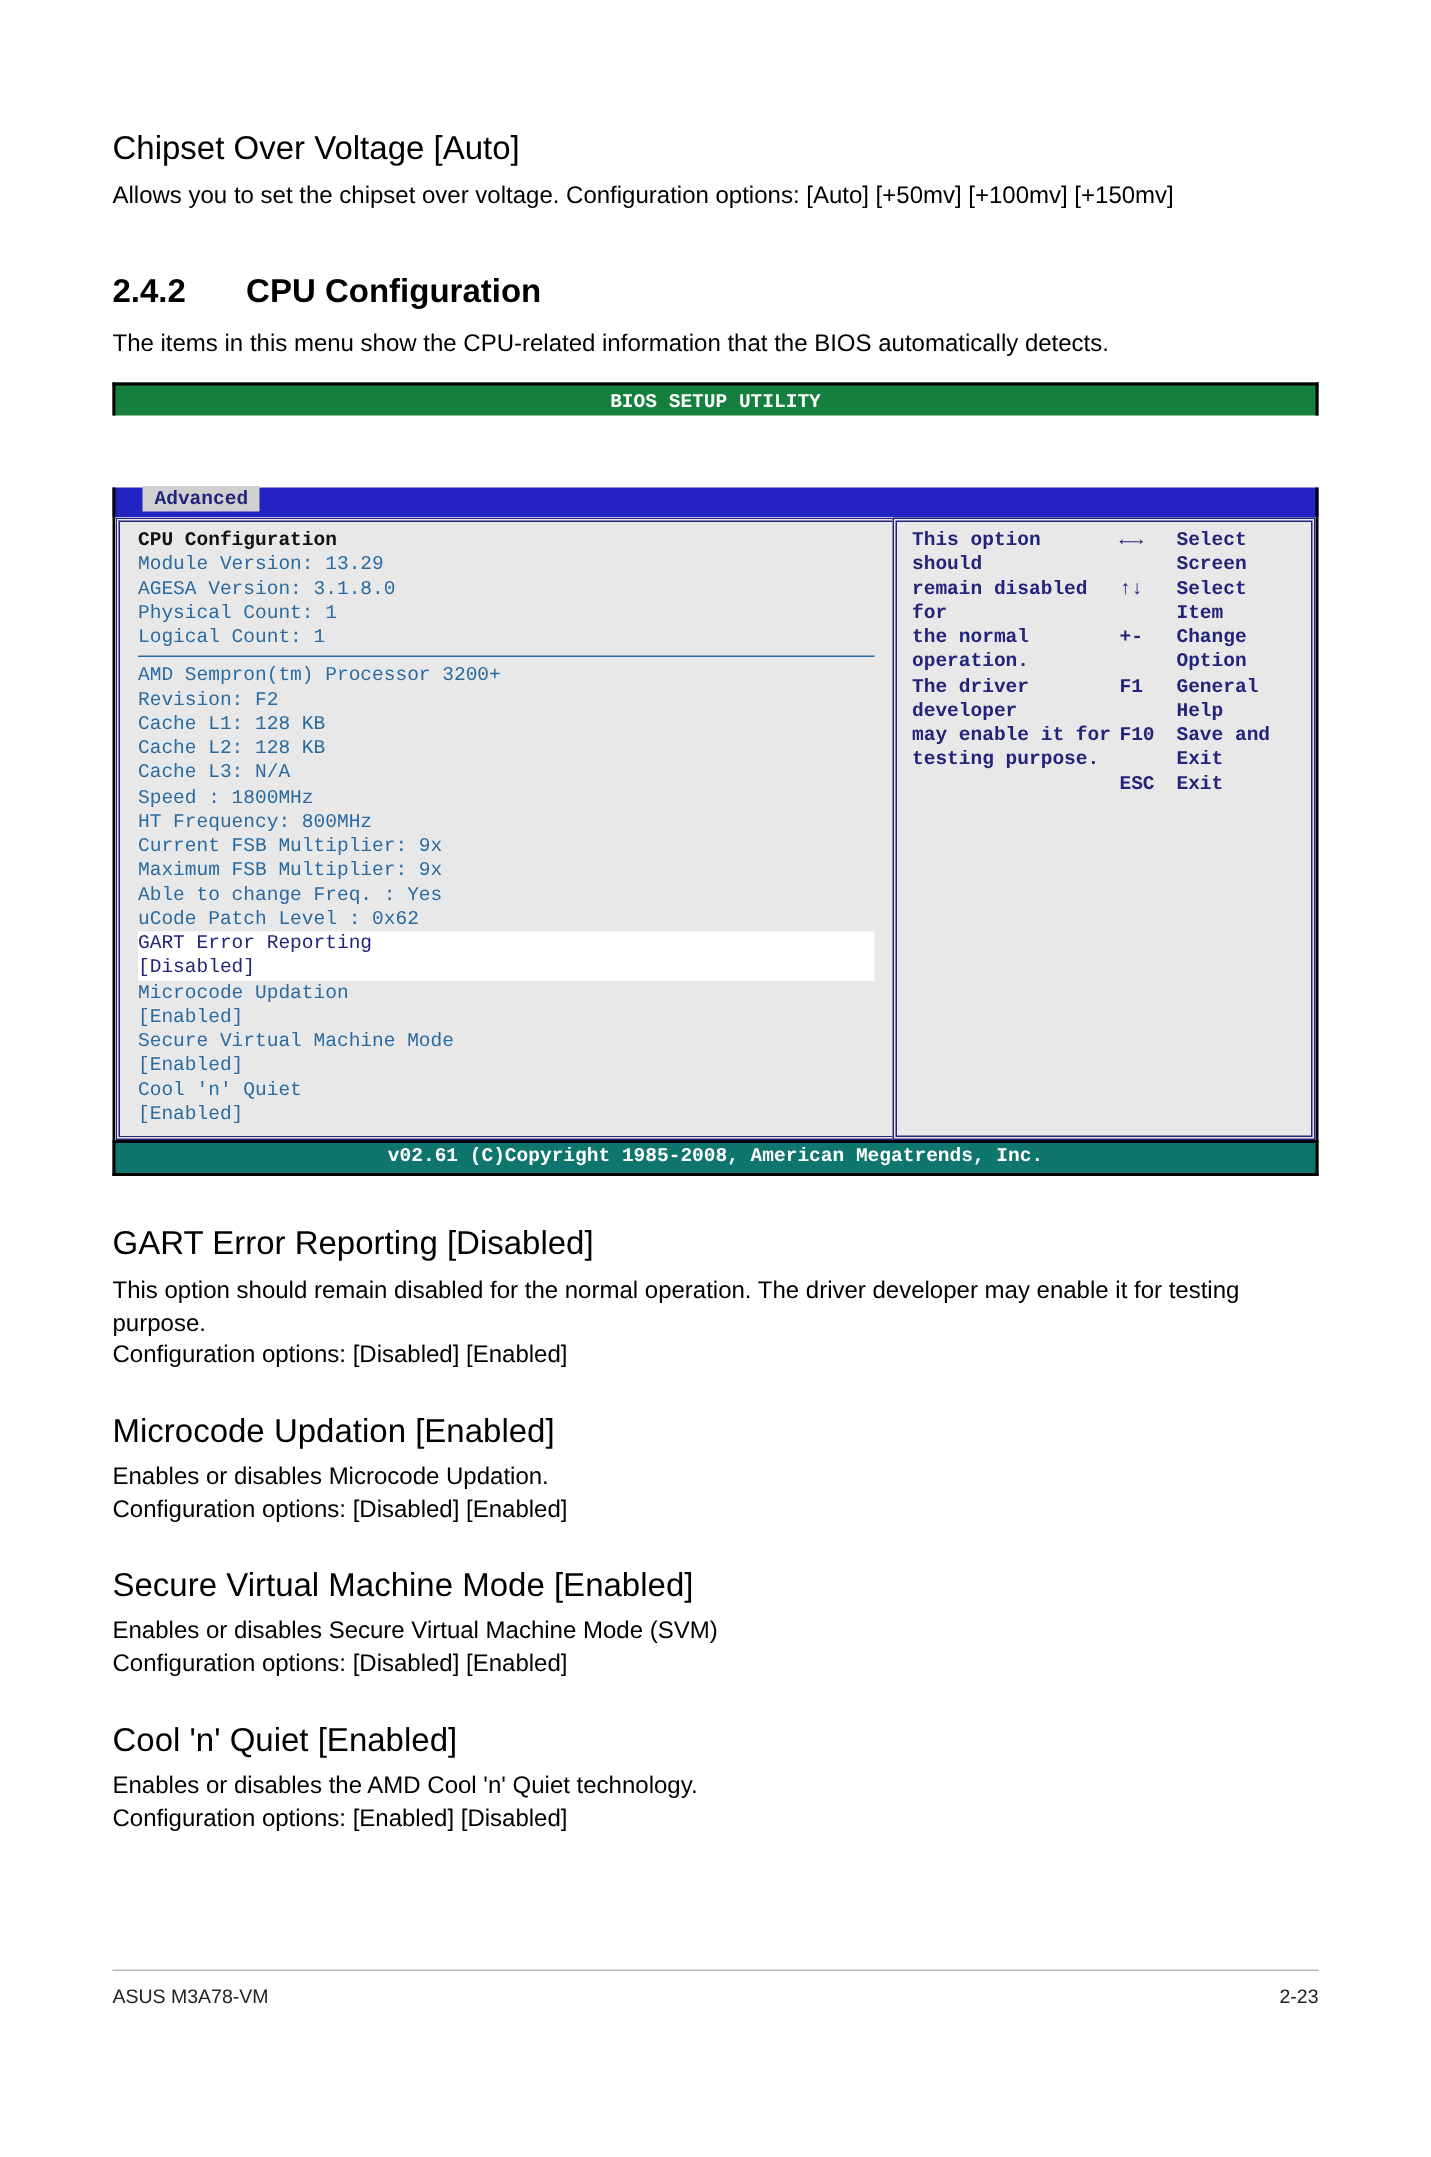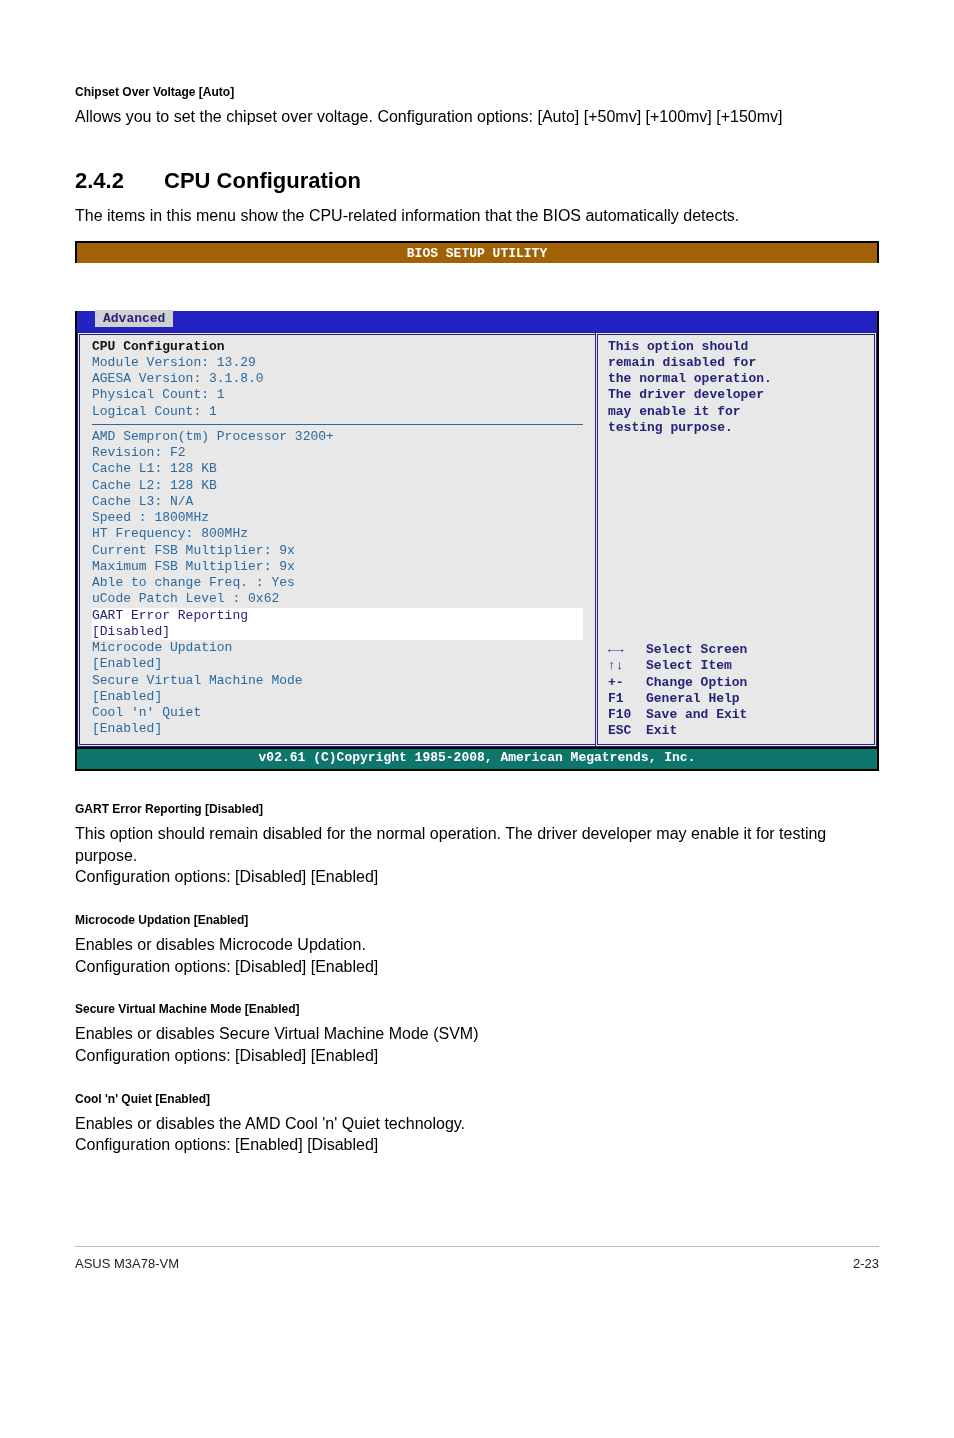--- a/index.html
+++ b/index.html
@@ -4,42 +4,42 @@
 <style>
   body {
     font-family: Arial, Helvetica, sans-serif;
     margin: 0;
     padding: 60px 75px 40px 75px;
     color: #000;
     font-size: 16px;
     line-height: 1.35;
   }
   h3.item {
-    font-size: 12px;
-    font-weight: bold;
+    font-size: 22px;
+    font-weight: normal;
     margin: 24px 0 6px 0;
   }
   p.desc {
     margin: 0 0 14px 0;
     font-size: 16px;
   }
   h2.section {
     font-size: 22px;
     font-weight: bold;
     margin: 38px 0 10px 0;
   }
   .secno { display:inline-block; margin-right: 34px; }
   .bios-wrap {
     margin: 14px 0 30px 0;
     font-family: "Courier New", monospace;
     font-size: 13px;
     line-height: 1.25;
   }
   .bios-title {
-    background:#a16207;
+    background:#15803d;
     color:#fff;
     padding: 3px 0 1px 0;
     text-align:center;
     font-weight:bold;
     border:2px solid #000;
     border-bottom:none;
   }
   .bios-tabs {
     background:#2323c2;
     padding: 0 0 4px 18px;
@@ -84,21 +84,21 @@
   .bios-left .cfgrow .val { flex:1 1 auto; }
   .bios-left .selrow { background:#fff; color:#23237a; }
   .bios-right {
     flex: 0 0 32%;
     background:#e8e8e8;
     border:3px double #23237a;
     padding:4px 10px;
     color:#23237a;
     font-weight:bold;
     display:flex;
-    flex-direction:column;
+    flex-direction:row;
     justify-content:space-between;
   }
   .bios-help { white-space:pre-line; }
   .bios-keys div { display:flex; }
   .bios-keys .k { flex:0 0 38px; }
   .bios-foot {
     background:#0f766e;
     color:#fff;
     text-align:center;
     font-weight:bold;

